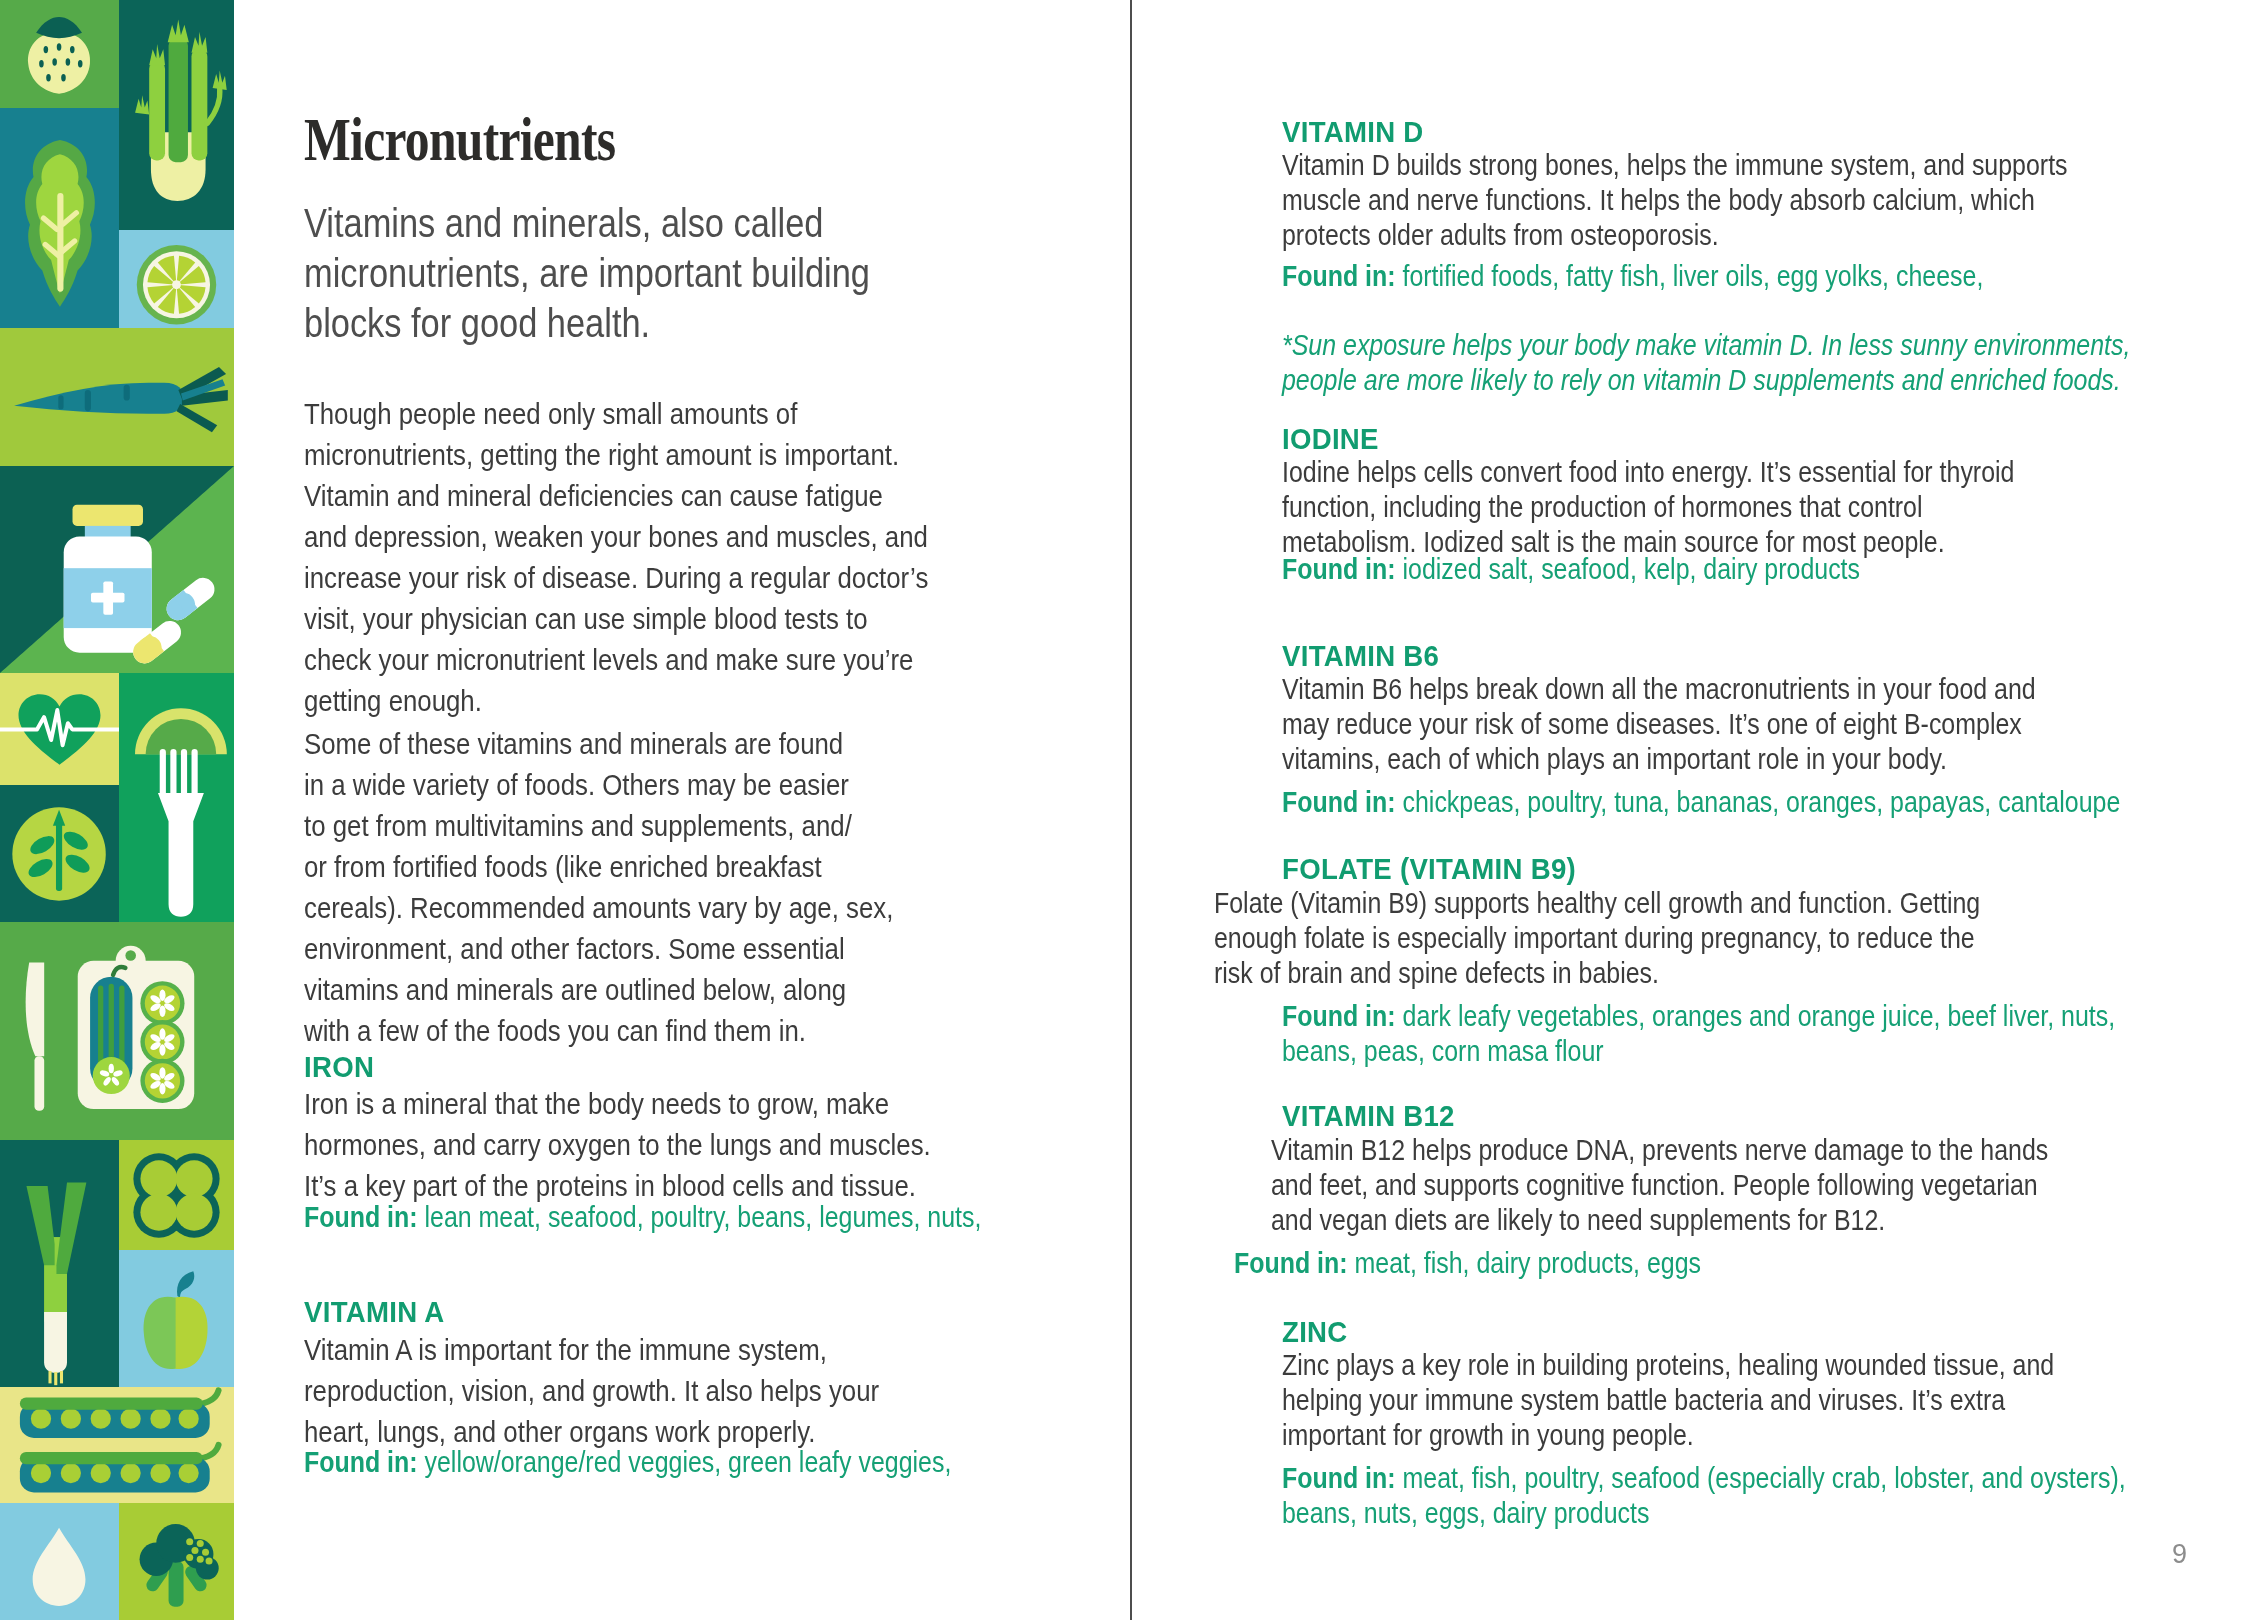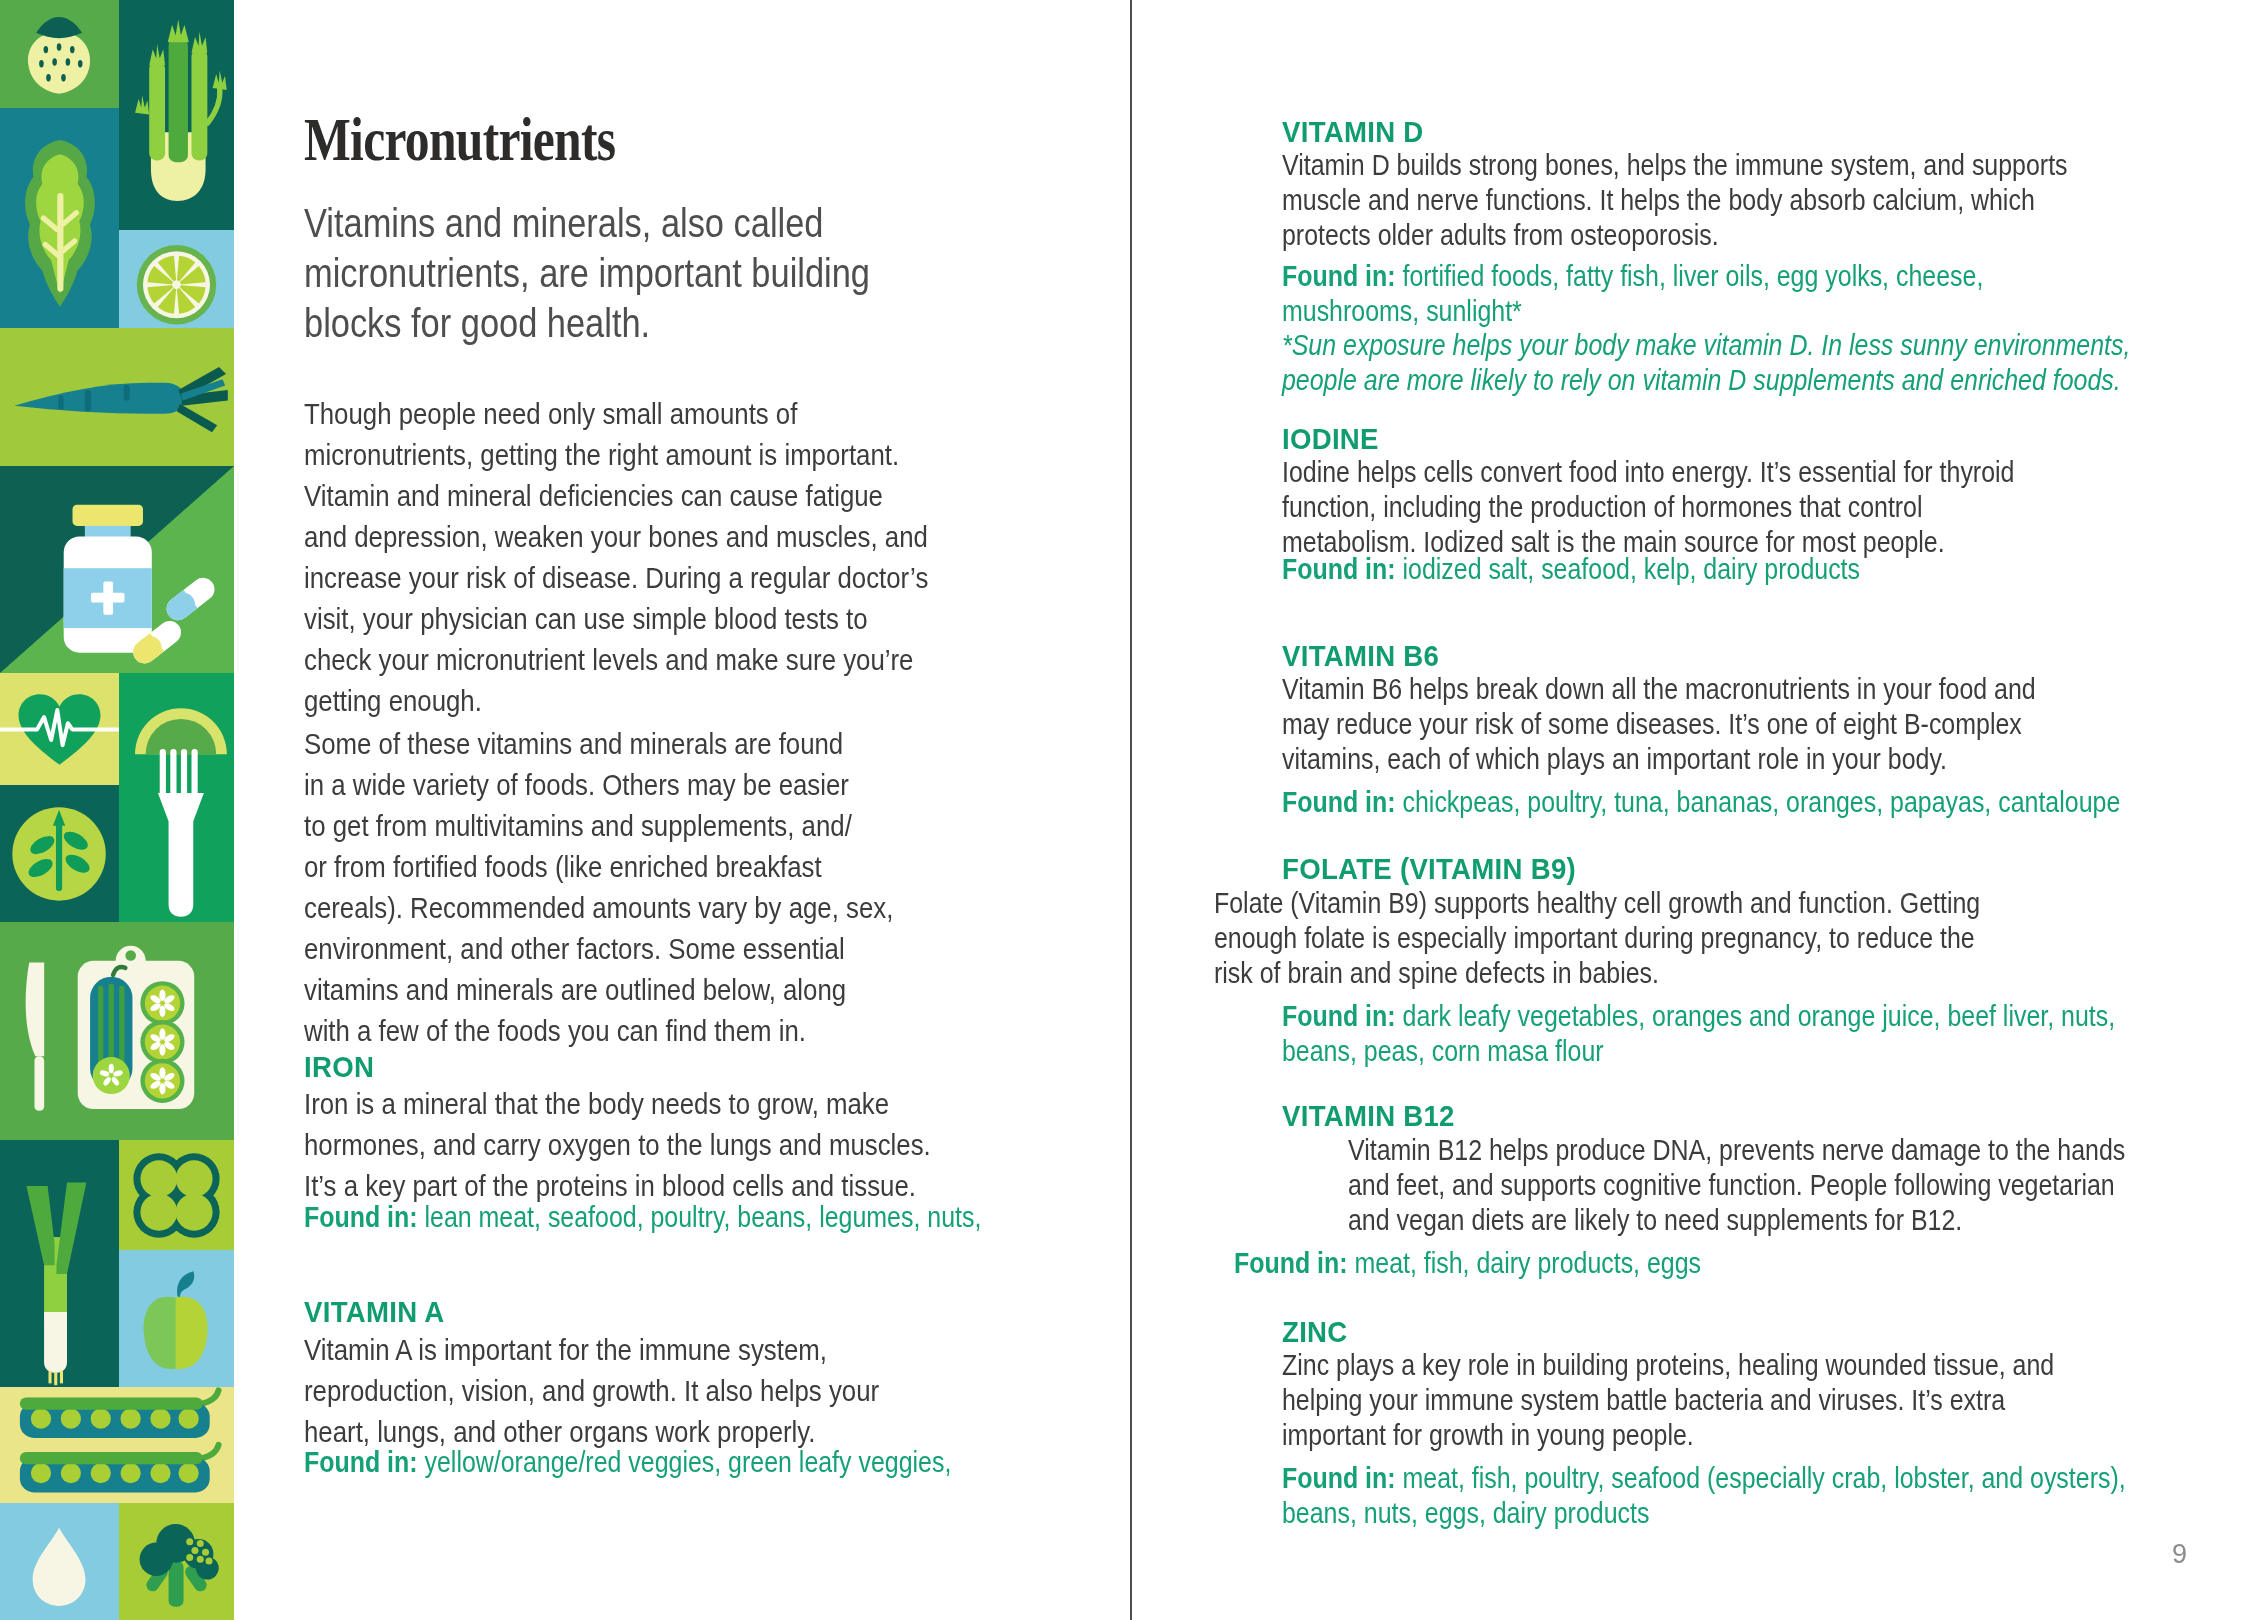--- a/index.html
+++ b/index.html
@@ -361,23 +361,20 @@
 </div>
 
 <div class="hd abs" style="left:1282px;top:115px">VITAMIN D</div>
 <div class="b2 abs" style="left:1282px;top:148px">
     <div class="ln">Vitamin D builds strong bones, helps the immune system, and supports</div>
     <div class="ln">muscle and nerve functions. It helps the body absorb calcium, which</div>
     <div class="ln">protects older adults from osteoporosis.</div>
   </div>
 <div class="fnd abs" style="left:1282px;top:259px">
   <div class="ln"><b>Found in:</b> <span>fortified foods, fatty fish, liver oils, egg yolks, cheese,</span></div>
-  <div>
-      <div class="ln">mushrooms, sunlight*</div>
-    </div>
 </div>
 <div class="fnd note abs" style="left:1282px;top:328px">
     <div class="ln">*Sun exposure helps your body make vitamin D. In less sunny environments,</div>
     <div class="ln">people are more likely to rely on vitamin D supplements and enriched foods.</div>
   </div>
 
 <div class="hd abs" style="left:1282px;top:422px">IODINE</div>
 <div class="b2 abs" style="left:1282px;top:455px">
     <div class="ln">Iodine helps cells convert food into energy. It’s essential for thyroid</div>
     <div class="ln">function, including the production of hormones that control</div>
@@ -404,21 +401,21 @@
     <div class="ln">risk of brain and spine defects in babies.</div>
   </div>
 <div class="fnd abs" style="left:1282px;top:999px">
   <div class="ln"><b>Found in:</b> <span>dark leafy vegetables, oranges and orange juice, beef liver, nuts,</span></div>
   <div>
       <div class="ln">beans, peas, corn masa flour</div>
     </div>
 </div>
 
 <div class="hd abs" style="left:1282px;top:1099px">VITAMIN B12</div>
-<div class="b2 abs" style="left:1348px;top:1133px">
+<div class="b2 abs" style="left:1271px;top:1133px">
     <div class="ln">Vitamin B12 helps produce DNA, prevents nerve damage to the hands</div>
     <div class="ln">and feet, and supports cognitive function. People following vegetarian</div>
     <div class="ln">and vegan diets are likely to need supplements for B12.</div>
   </div>
 <div class="fnd abs" style="left:1234px;top:1246px">
   <div class="ln"><b>Found in:</b> <span>meat, fish, dairy products, eggs</span></div>
 </div>
 
 <div class="hd abs" style="left:1282px;top:1315px">ZINC</div>
 <div class="b2 abs" style="left:1282px;top:1348px">

